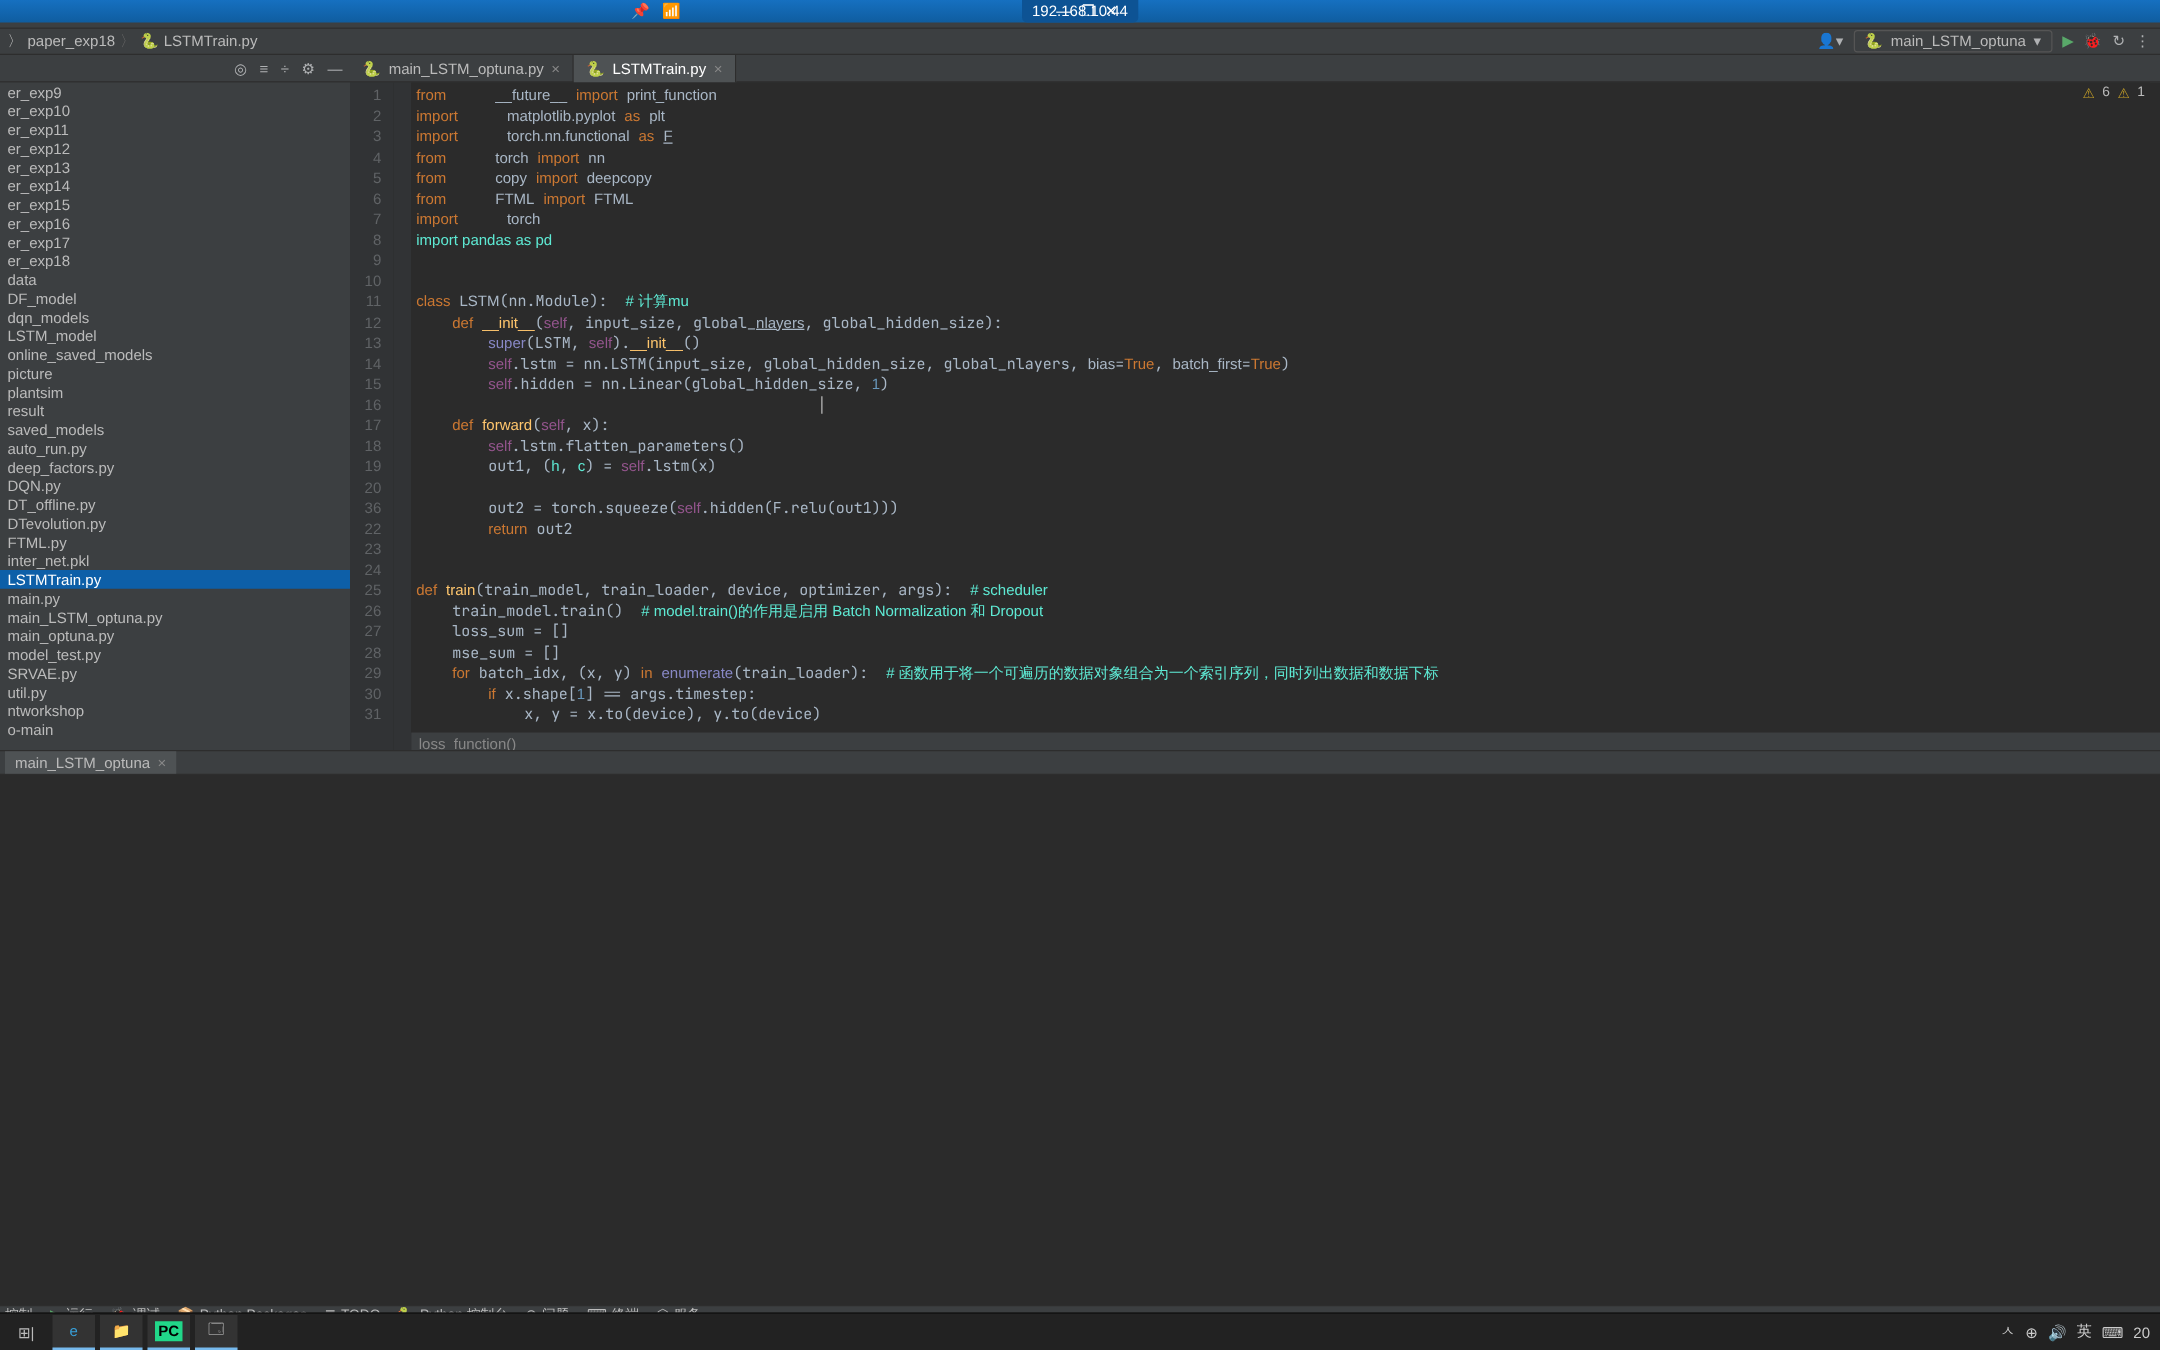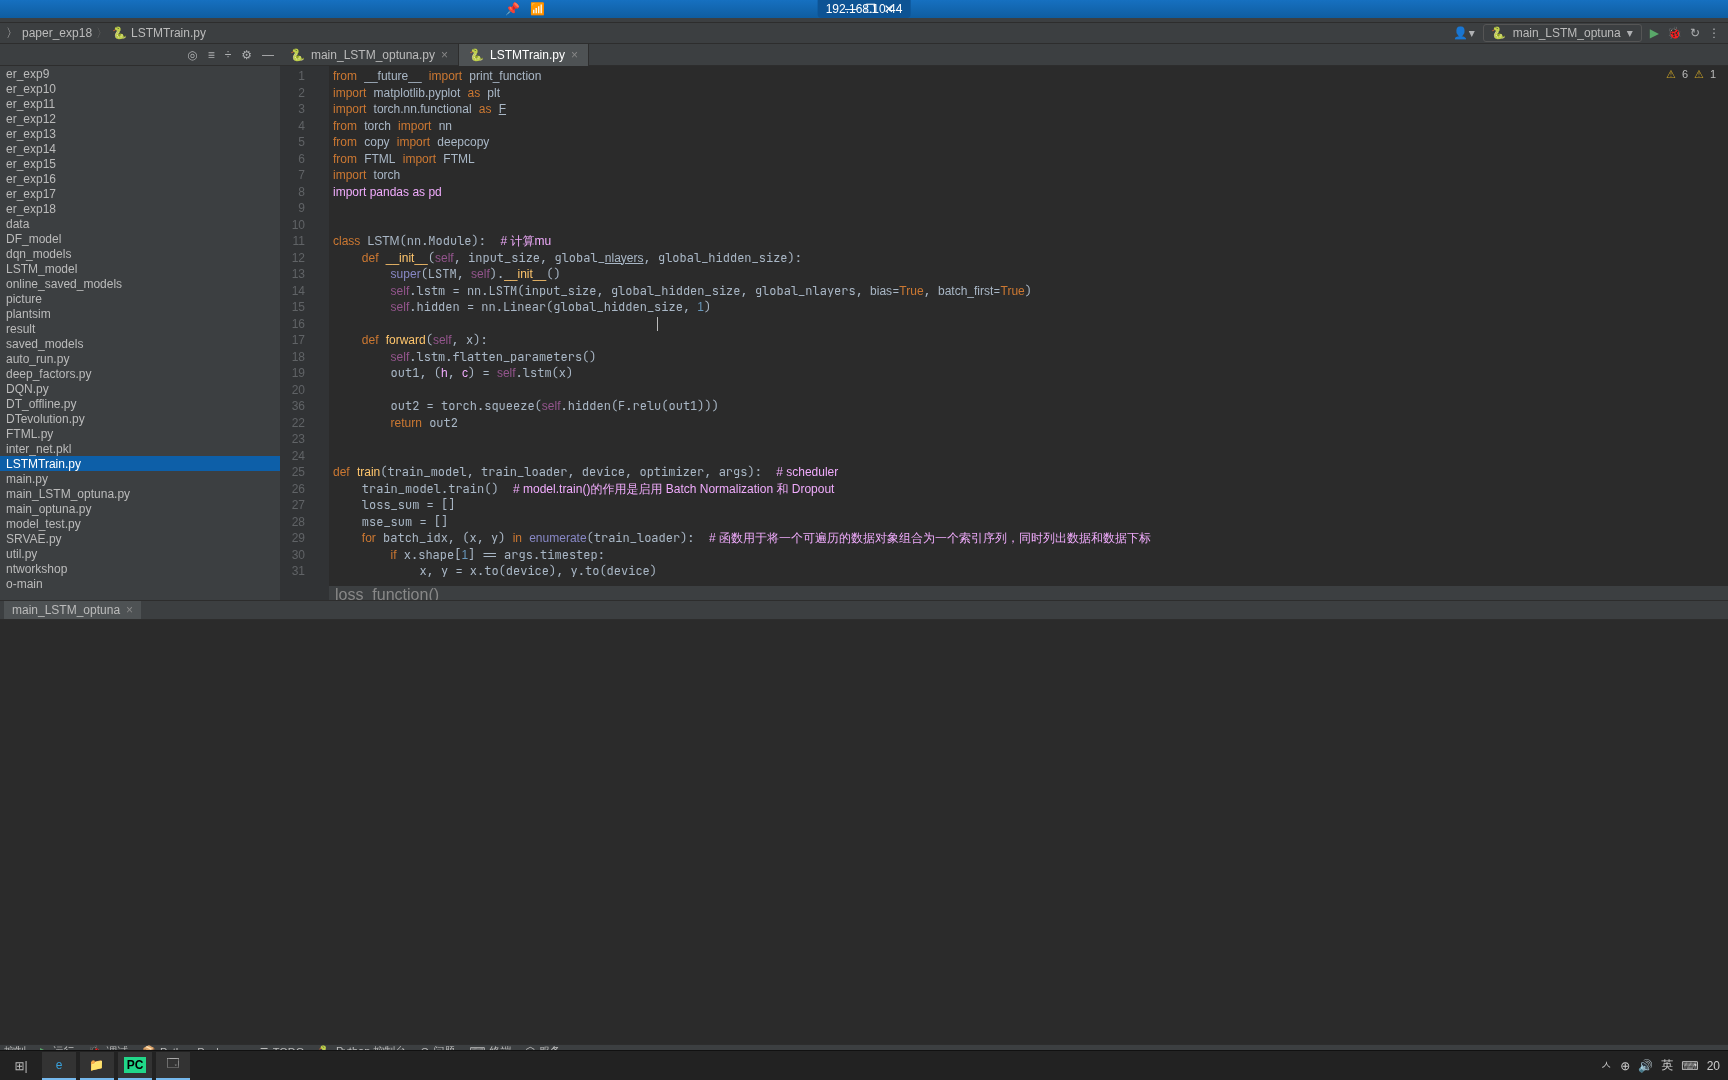--- a/index.html
+++ b/index.html
@@ -37,33 +37,33 @@
 
 .gutter { position: absolute; top: 66px; left: 280px; width: 35px; bottom: 476px; background: #313335; text-align: right; color: #606366; font-family: "Consolas","JetBrains Mono",monospace; font-size: 12px; padding-top: 2px; }
 .gutter div { padding-right: 10px; height: 16.5px; line-height: 16.5px; }
 
 .foldbar { position: absolute; top: 66px; left: 315px; width: 14px; bottom: 476px; background: #313335; }
 
 .editor { position: absolute; top: 66px; left: 329px; right: 8px; bottom: 476px; background: #2b2b2b; font-family: "Consolas","JetBrains Mono",monospace; font-size: 12px; line-height: 16.5px; white-space: pre; padding-top: 2px; padding-left: 4px; }
 .editor .cursor { display: inline-block; width: 1px; height: 14px; background: #bbb; vertical-align: middle; }
 .kw { color: #cc7832; }
 .fn { color: #ffc66d; }
-.com { color: #f0abfc; }
+.com { color: #5eead4; }
 .num { color: #6897bb; }
 .par { color: #a9b7c6; }
 .self { color: #94558d; }
 .builtin { color: #8888c6; }
 .cls { color: #a9b7c6; }
 .ident { color: #a9b7c6; text-align: center; }
-.mod { color: #a9b7c6; }
+.mod { color: #a9b7c6; margin-left: 32px; }
 
 .inspections { position: absolute; top: 68px; right: 12px; color: #bbb; display: flex; gap: 6px; font-size: 11px; z-index: 5;}
 .insp-warn { color: #c9a227; }
 
-.crumbs-bar { position: absolute; bottom: 476px; left: 329px; right: 0; height: 18px; background: #3c3f41; color: #888; padding-left: 6px; font-size: 16px; display:flex; align-items: center;}
+.crumbs-bar { position: absolute; bottom: 476px; left: 329px; right: 0; height: 18px; background: #3c3f41; color: #888; padding-left: 6px; font-size: 12px; display:flex; align-items: center;}
 
 .terminal-tabs { position: absolute; top: 600px; left: 0; right: 0; height: 20px; background: #3c3f41; border-top: 1px solid #2d2d2d; border-bottom: 1px solid #2d2d2d; display: flex; align-items: center; padding-left: 4px;}
 .terminal-tabs .ttab { padding: 1px 8px; background: #4e5254; color: #bbb; display: flex; gap: 6px; align-items: center; height: 18px; }
 
 .terminal-body { position: absolute; top: 620px; left: 0; right: 0; bottom: 36px; background: #2b2b2b; }
 
 .tool-windows { position: absolute; bottom: 22px; left: 0; right: 0; height: 14px; background: #3c3f41; display: flex; align-items: center; padding-left: 4px; gap: 14px; color: #bbb; font-size: 11px; border-top: 1px solid #2d2d2d; }
 .tool-windows .tw-item { display: flex; gap: 4px; align-items: center; cursor: pointer; }
 
 .status-bar { position: absolute; bottom: 0; left: 0; right: 0; height: 22px; background: #3c3f41; display: flex; align-items: center; padding: 0 8px; color: #999; font-size: 11px; border-top: 1px solid #2d2d2d; }

